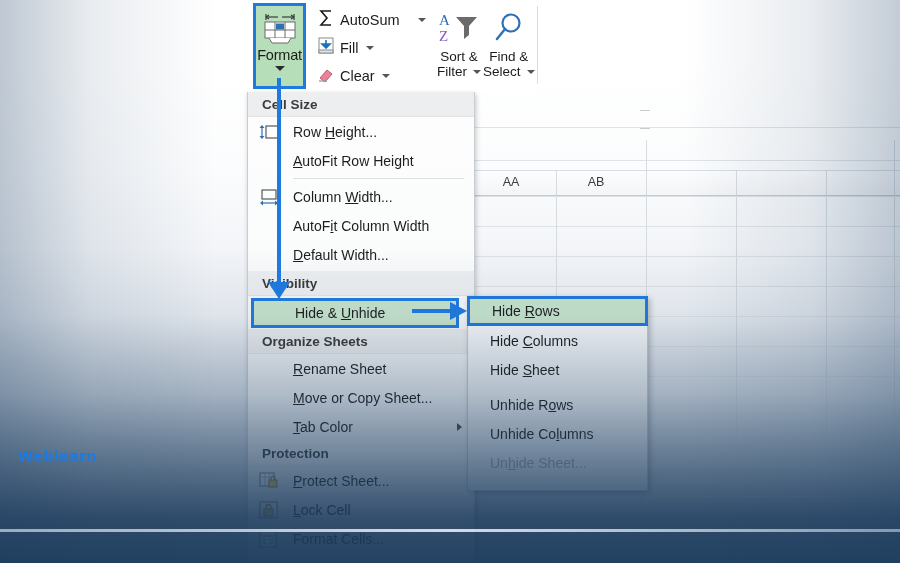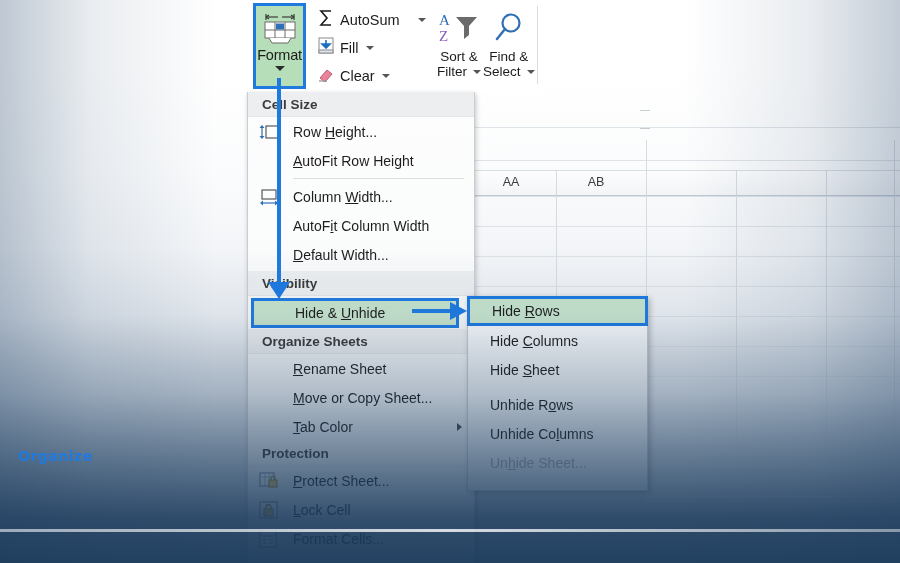--- a/index.html
+++ b/index.html
@@ -484,16 +484,16 @@
 
   <div class="arrow-v"></div>
   <div class="arrow-v-head"></div>
   <div class="arrow-h"></div>
   <div class="arrow-h-head"></div>
 
   <div class="overlay"></div>
   <div class="bottom-streak"></div>
 
   <div class="watermark">
-    <div class="wm-text">Organize</div>
+    <div class="wm-text">Weblearn</div>
   </div>
 
 </div>
 
 </body></html>

